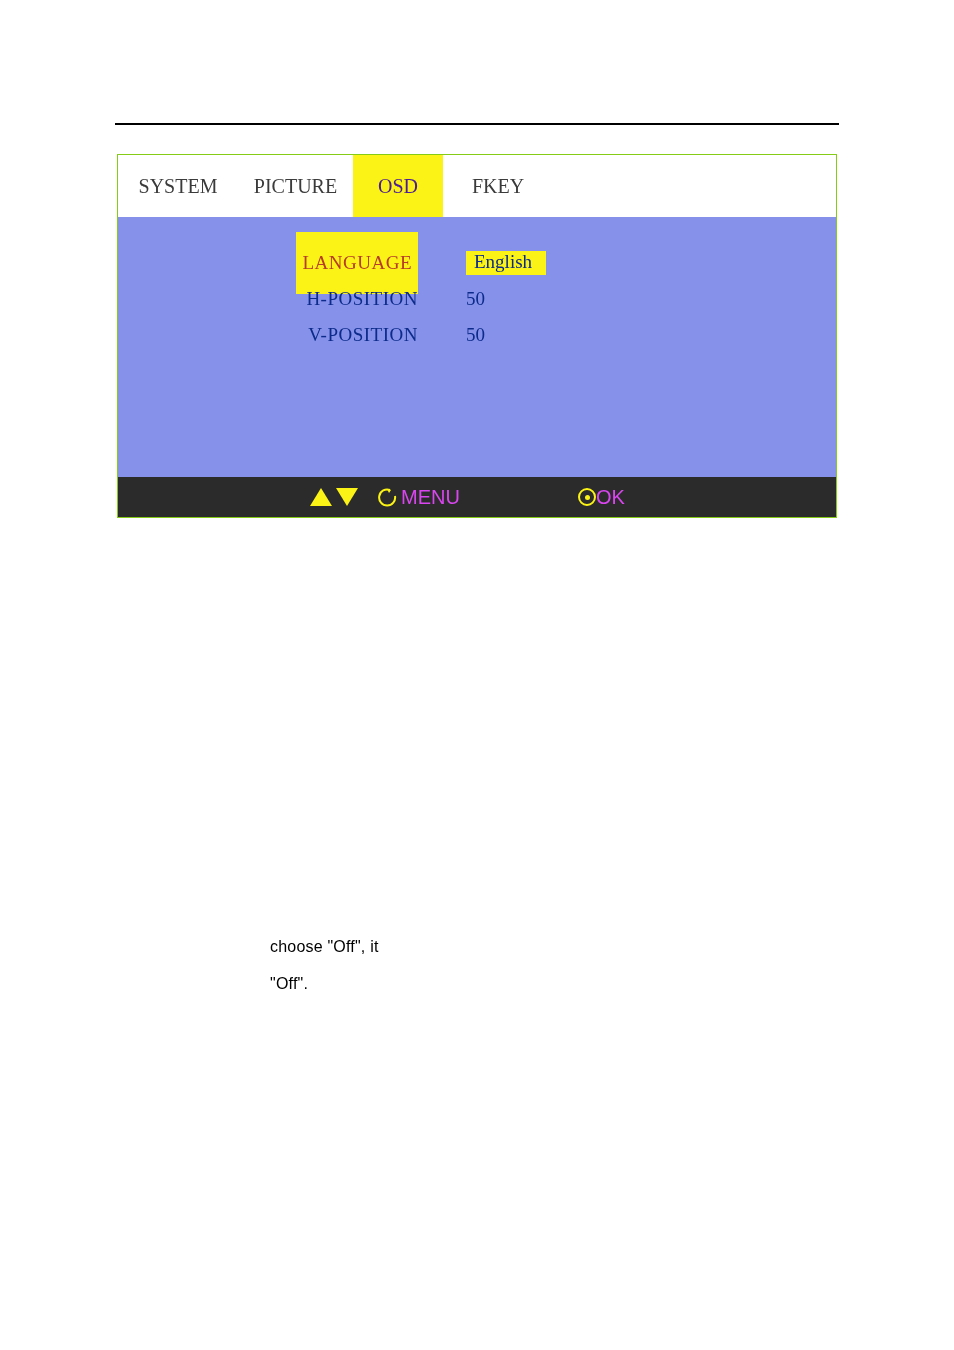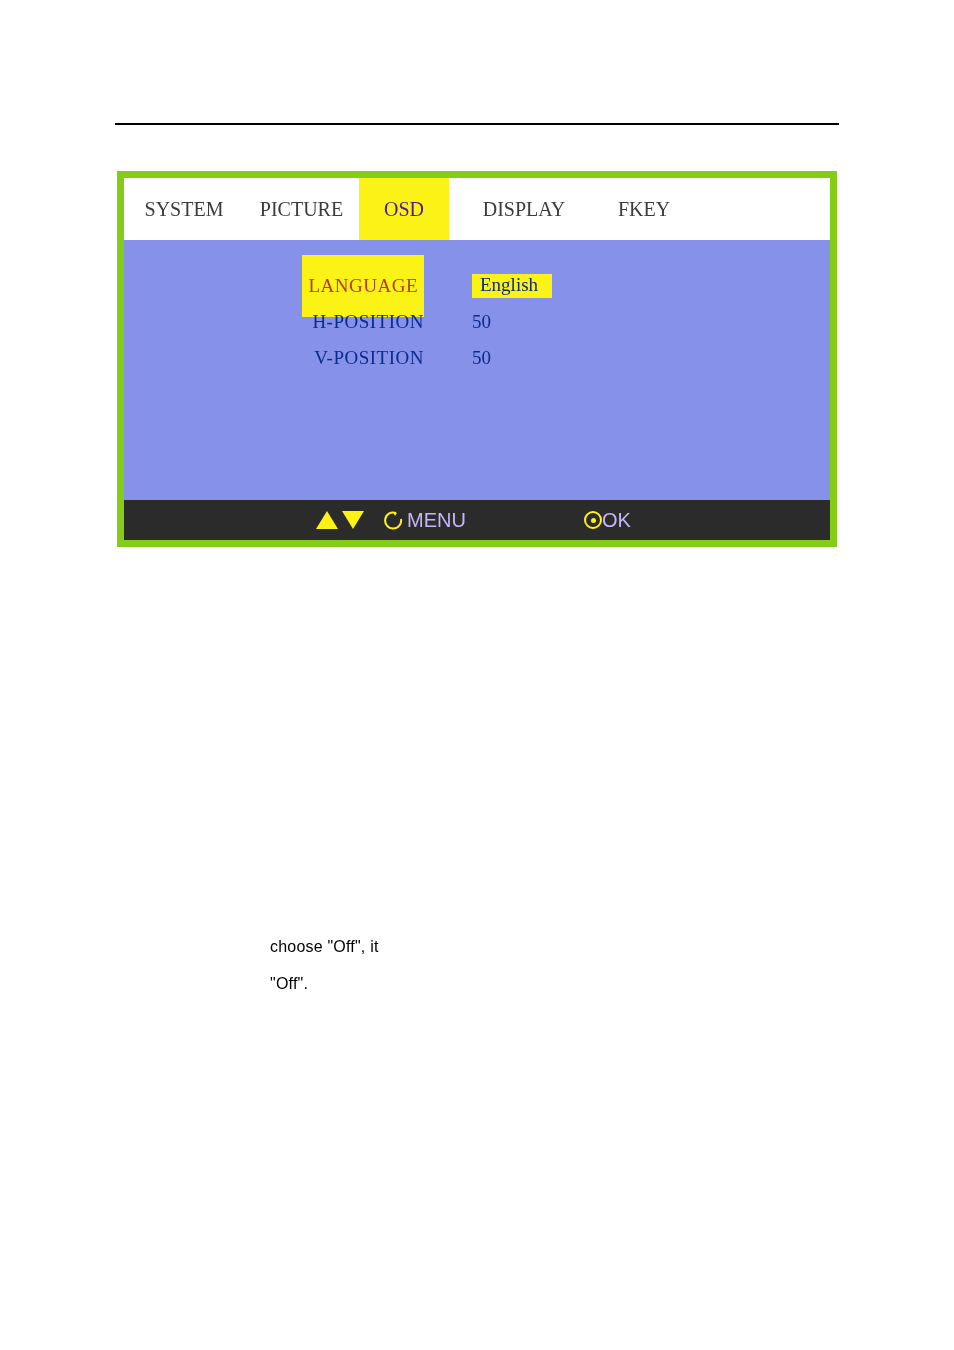--- a/index.html
+++ b/index.html
@@ -16,22 +16,22 @@
     height: 1350px;
     position: relative;
     padding: 0 115px;
   }
   .hr-line {
     border-top: 2.5px solid #000;
     margin-top: 123px;
     width: 100%;
   }
   .osd-outer {
-    margin-top: 46px;
-    border: 7px solid #84cc16;
+    margin-top: 29px;
+    border: 1px solid #84cc16;
     width: 720px;
     margin-left: auto;
     margin-right: auto;
     background: #fff;
   }
   .tabs {
     display: flex;
     height: 62px;
     align-items: stretch;
     font-family: Georgia, 'Times New Roman', serif;
@@ -76,21 +76,21 @@
   }
   .hl-label { background: #fbf315; color: #b63b29; display:inline-block; padding: 20px 6px; }
   .hl-value { background: #fbf315; color: #0c2b8b; display:inline-block; padding: 0 14px 2px 8px; }
   .osd-footer {
     background: #2b2b2b;
     height: 40px;
     display: flex;
     align-items: center;
     font-family: Verdana, Geneva, sans-serif;
     font-size: 20px;
-    color: #c4b5fd;
+    color: #d946ef;
   }
   .footer-arrows {
     width: 260px;
     display: flex;
     justify-content: flex-end;
     gap: 4px;
     padding-right: 20px;
   }
   .tri-up {
     width: 0; height: 0;
@@ -147,21 +147,20 @@
 <div class="page">
 
   <div class="hr-line"></div>
 
   <div class="osd-outer">
 
     <div class="tabs">
       <div class="tab tab-system">SYSTEM</div>
       <div class="tab tab-picture">PICTURE</div>
       <div class="tab tab-osd">OSD</div>
-      <div class="tab tab-display">DISPLAY</div>
       <div class="tab tab-fkey">FKEY</div>
     </div>
 
     <div class="osd-body">
       <div class="osd-row">
         <div class="osd-label"><span class="hl-label">LANGUAGE</span></div>
         <div class="osd-value"><span class="hl-value">English</span></div>
       </div>
       <div class="osd-row">
         <div class="osd-label">H-POSITION</div>

